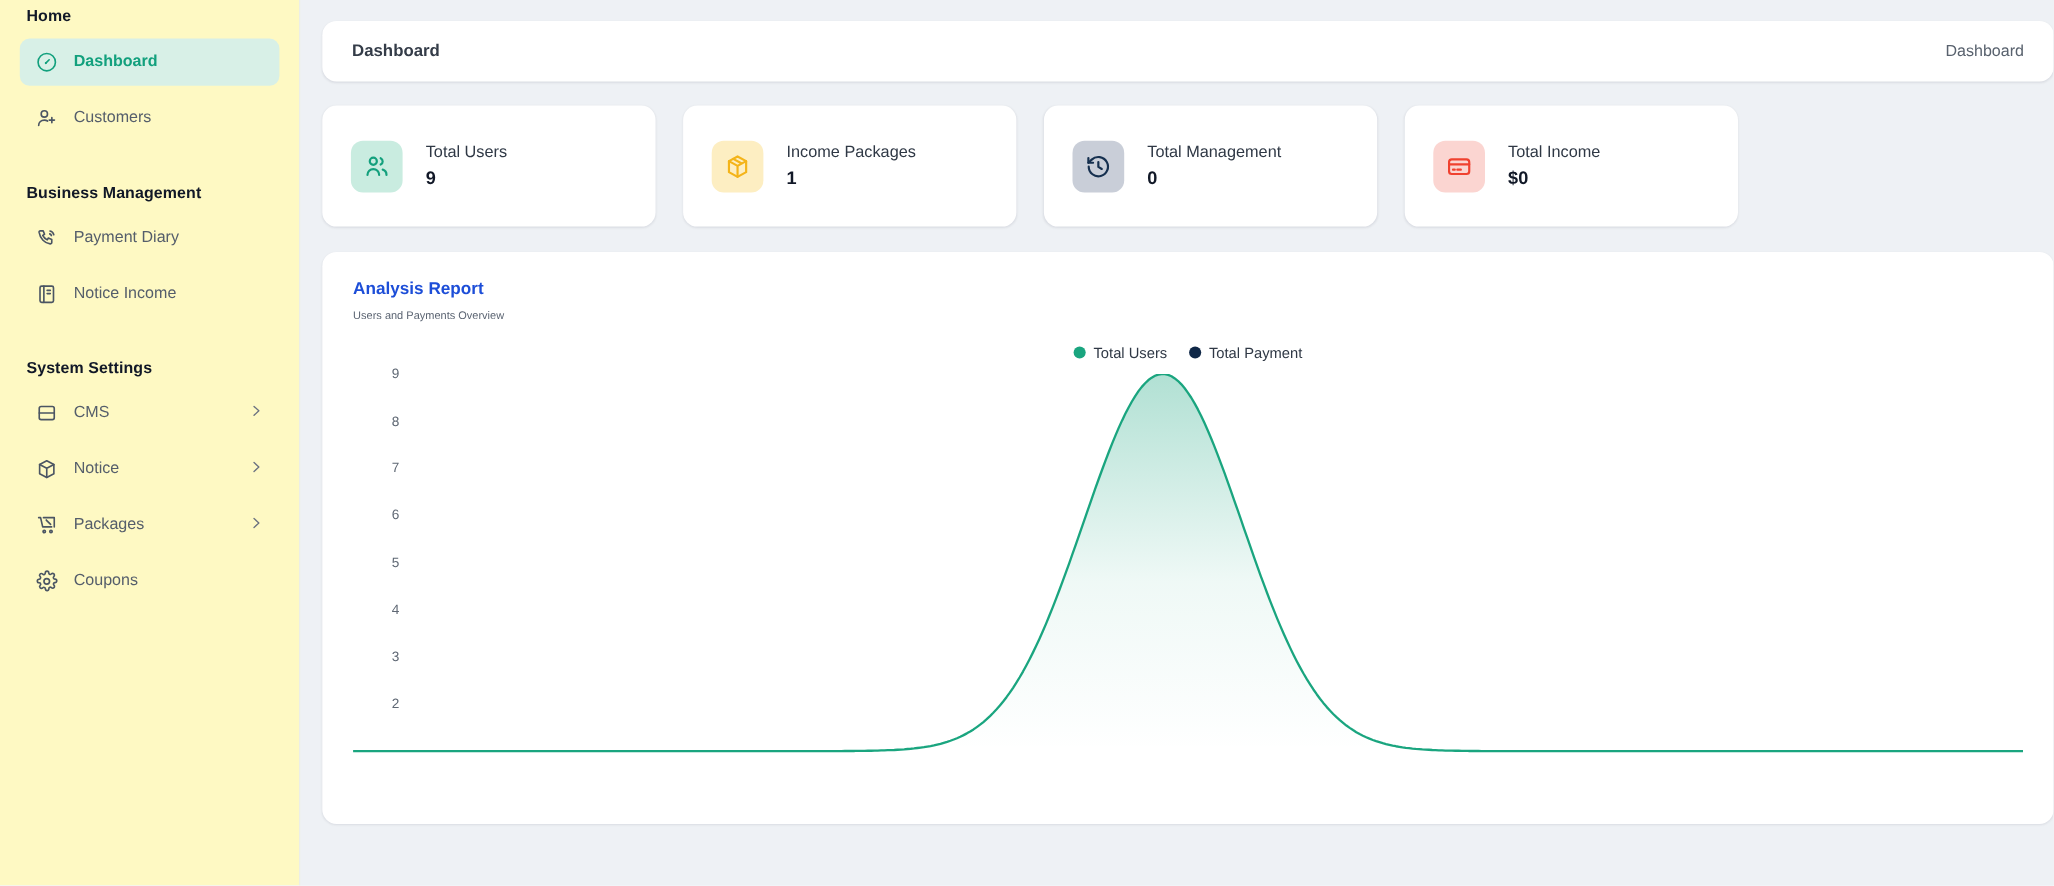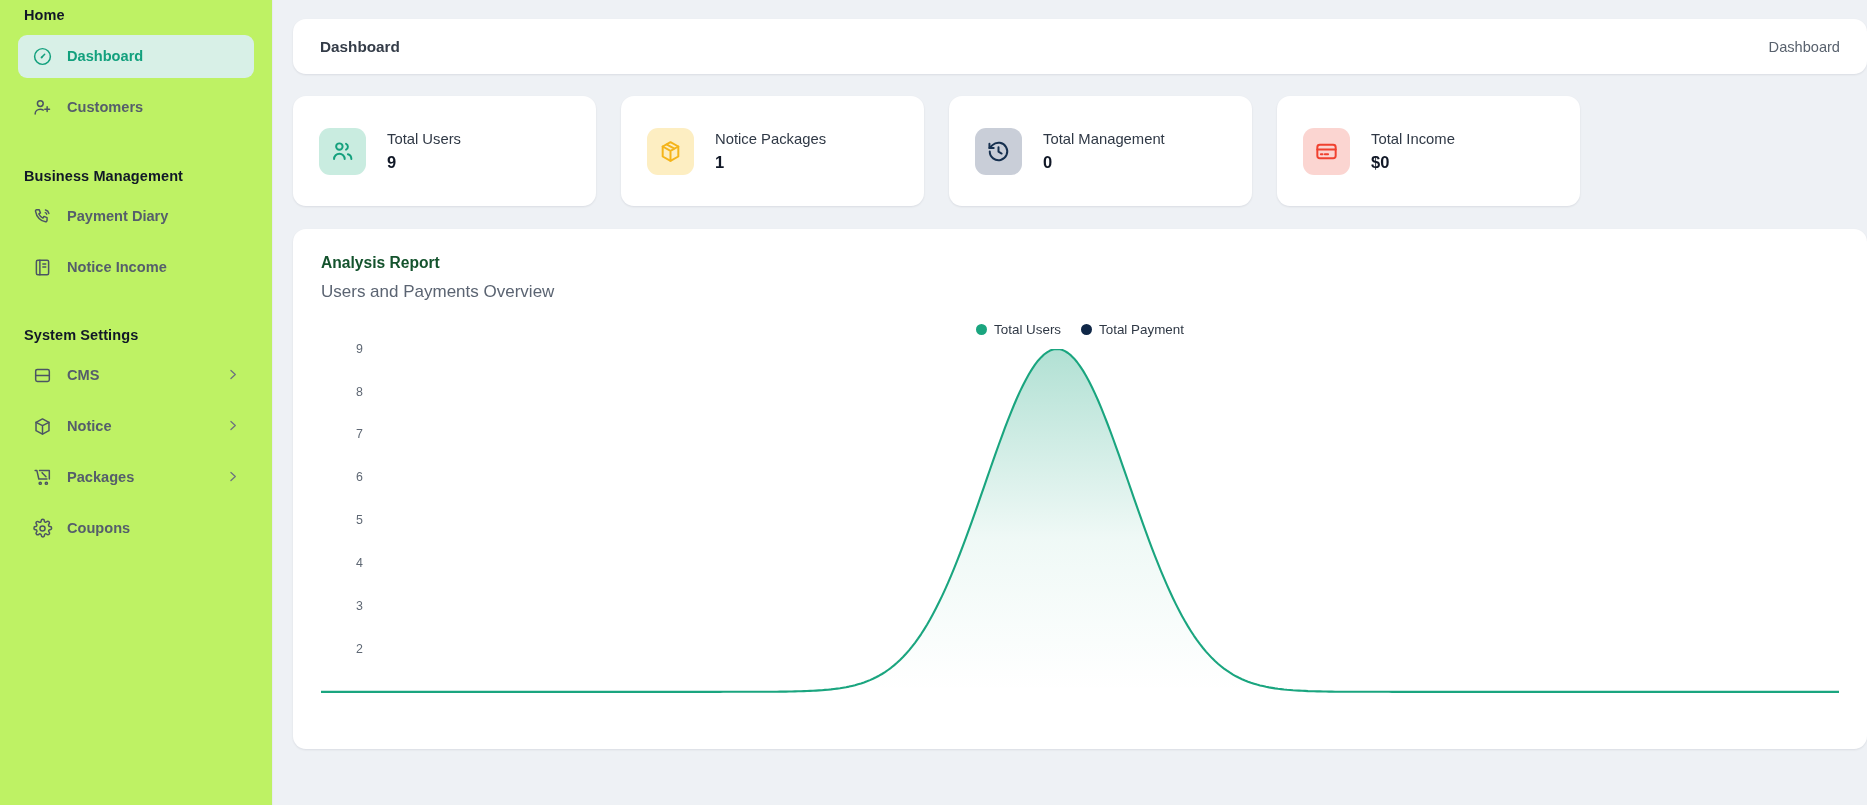--- a/index.html
+++ b/index.html
@@ -8,37 +8,37 @@
     overflow: hidden;
     background: #eef1f5;
     font-family: "Liberation Sans", sans-serif;
     -webkit-font-smoothing: antialiased;
   }
   .app { display: flex; width: 1867px; height: 805px; }
 
   
   .sidebar {
     width: 273px; min-width: 273px; height: 805px;
-    background: #bef264;
+    background: #fef9c3;
     border-right: 1px solid #e8ebef;
     padding: 0 18px;
     overflow: hidden;
     position: relative;
   }
   .nav-group-title {
     font-size: 14.5px; font-weight: 700; color: #111827;
     padding: 0 6px; letter-spacing: .1px;
   }
   .group-home .nav-group-title { padding-top: 7px; }
   .nav-item {
     display: flex; align-items: center; gap: 14px;
     height: 43px; padding: 0 14px;
     border-radius: 9px; margin-top: 8px;
     color: #555e6b; font-size: 14.6px;
-    cursor: pointer; position: relative; font-weight: bold;
+    cursor: pointer; position: relative;
   }
   .nav-item .nav-label { flex: 1; line-height: 1; }
   .nav-item.active { background: #d8f0e7; color: #12a07d; font-weight: 600; }
   .nav-item.active .ico svg { stroke: #12a07d; }
   .ico { width: 21px; height: 21px; display: inline-flex; align-items: center; justify-content: center; flex: 0 0 21px; }
   .ico svg { width: 21px; height: 21px; stroke: #4b5563; stroke-width: 1.7; fill: none;
              stroke-linecap: round; stroke-linejoin: round; }
   .chev svg { width: 15px; height: 15px; stroke: #6b7280; stroke-width: 2; fill: none;
               stroke-linecap: round; stroke-linejoin: round; }
   .group-business { margin-top: 39px; }
@@ -82,22 +82,22 @@
                   stroke-linecap: round; stroke-linejoin: round; }
   .stat-txt { display: flex; flex-direction: column; gap: 7px; }
   .stat-label { font-size: 14.8px; color: #2f3845; line-height: 1; }
   .stat-value { font-size: 16.5px; font-weight: 700; color: #111827; line-height: 1; }
 
   
   .analysis {
     margin-top: 23px; width: 1574px; height: 520px;
     padding: 25px 28px 0 28px; position: relative; overflow: hidden;
   }
-  .analysis h2 { font-size: 15.6px; font-weight: 700; color: #14532d; line-height: 1.2; }
-  .analysis .sub { font-size: 17px; color: #5b6472; margin-top: 9px; }
+  .analysis h2 { font-size: 15.6px; font-weight: 700; color: #1d4ed8; line-height: 1.2; }
+  .analysis .sub { font-size: 10px; color: #5b6472; margin-top: 9px; }
   .legend {
     display: flex; justify-content: center; gap: 20px;
     margin-top: 20px; font-size: 13.4px; color: #2f3845;
   }
   .legend-item { display: flex; align-items: center; gap: 7px; }
   .dot { width: 11px; height: 11px; border-radius: 50%; display: inline-block; }
 
   .plot { position: relative; margin-top: 12px; height: 400px; }
   .yaxis {
     position: absolute; left: 12px; top: 0; width: 30px; height: 400px;
@@ -253,21 +253,21 @@
       </div>
 
       <div class="stat-card">
         <span class="stat-ico" style="background:#fdeec2">
           <svg viewBox="0 0 24 24" stroke="#f4b41a">
             <path d="M12 3.1 4.5 7.2v9.6L12 20.9l7.5-4.1V7.2L12 3.1Z"></path>
             <path d="M4.5 7.2 12 11.3l7.5-4.1M12 11.3v9.6M8.2 5.2l7.5 4.1"></path>
           </svg>
         </span>
         <span class="stat-txt">
-          <span class="stat-label">Notice Packages</span>
+          <span class="stat-label">Income Packages</span>
           <span class="stat-value">1</span>
         </span>
       </div>
 
       <div class="stat-card">
         <span class="stat-ico" style="background:#c9ced8">
           <svg viewBox="0 0 24 24" stroke="#16304f">
             <path d="M3.6 12a8.4 8.4 0 1 0 2.6-6.1L3.3 8.6"></path>
             <path d="M3.3 4.5v4.1h4.1"></path>
               <path d="M12 8v4.2l3 1.8"></path>

